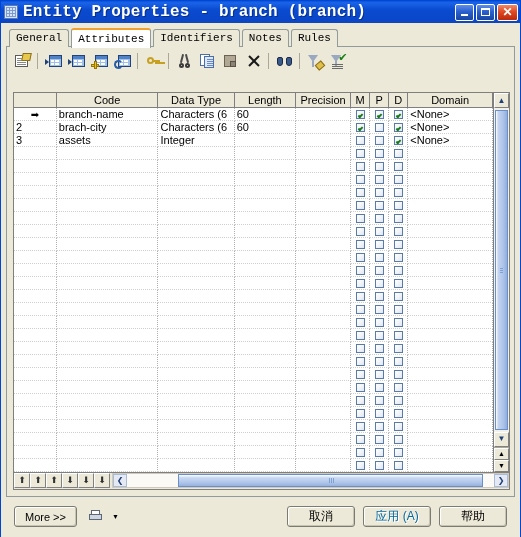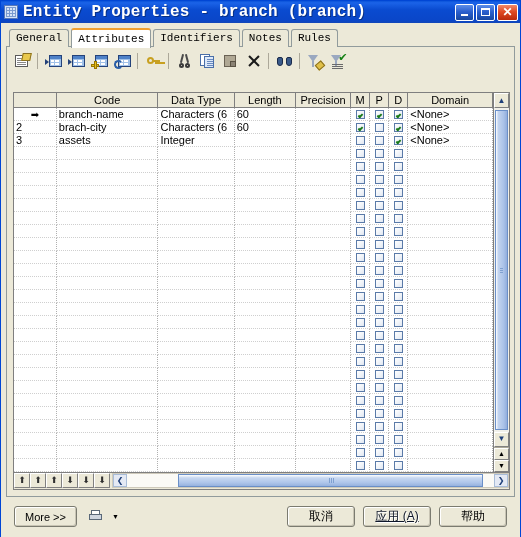--- a/index.html
+++ b/index.html
@@ -291,21 +291,21 @@
   .btn{
     height:21px;min-width:68px;padding:0 10px;box-sizing:border-box;
     background:#ece9d8;border:1px solid #7b7b70;border-radius:3px;
     font-size:12px;color:#000;display:flex;align-items:center;justify-content:center;
     font-family:"Liberation Sans","DejaVu Sans",sans-serif;
     box-shadow:inset 1px 1px 0 #fff, inset -1px -1px 0 #c8c4b4;
     white-space:nowrap;
   }
   .btn.small{min-width:60px;font-size:11px;}
   .btn.default{border:2px solid #2a5fce;box-shadow:inset 1px 1px 0 #fff;}
-  .btn.disabled{color:#0f172a;text-shadow:1px 1px 0 #fff;text-decoration:underline;}
+  .btn.disabled{color:#0369a1;text-shadow:1px 1px 0 #fff;}
   .btnfill{flex:1 1 auto;}
   .printbtn{
     width:22px;height:21px;box-sizing:border-box;margin-left:8px;
     background:#ece9d8;border:1px solid transparent;
     display:flex;align-items:center;justify-content:center;position:relative;
   }
   .print-ic{position:relative;width:13px;height:13px;}
   .print-ic:before{content:"";position:absolute;left:0;top:4px;width:13px;height:6px;background:#cfd6e0;border:1px solid #5a6878;box-sizing:border-box;}
   .print-ic:after{content:"";position:absolute;left:2px;top:0;width:9px;height:5px;background:#fff;border:1px solid #5a6878;box-sizing:border-box;}
   .dd-arrow{

